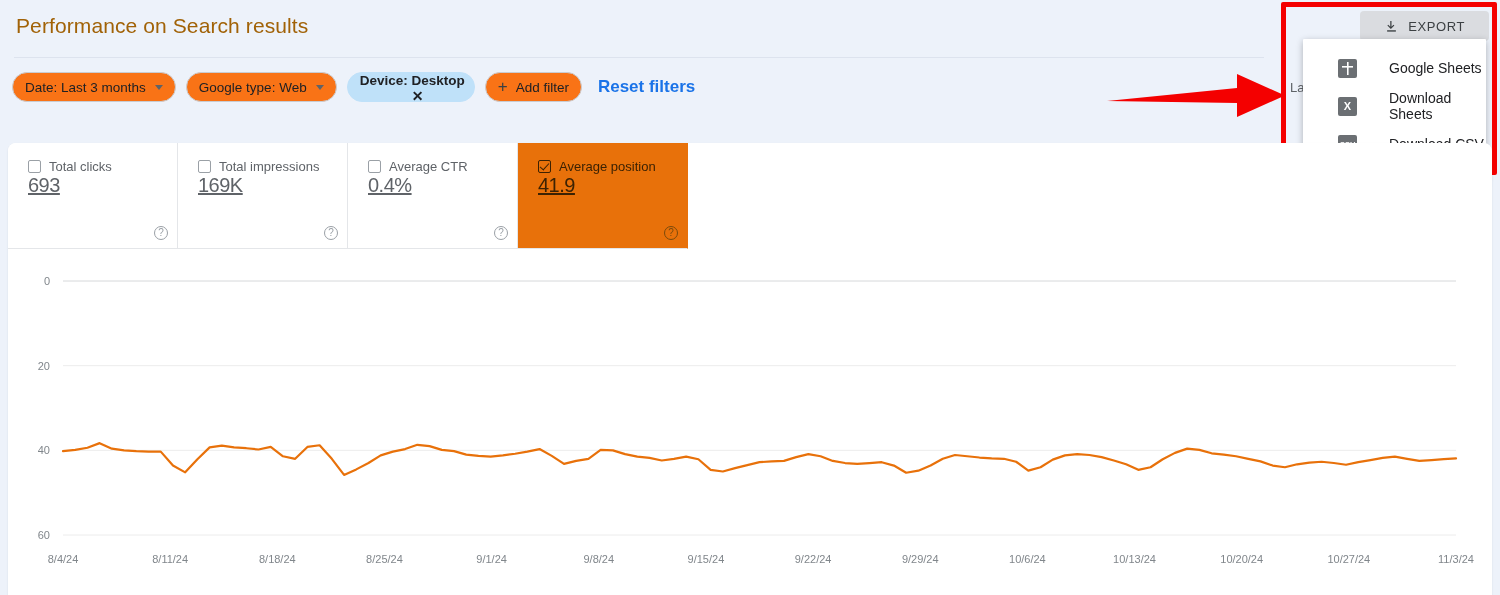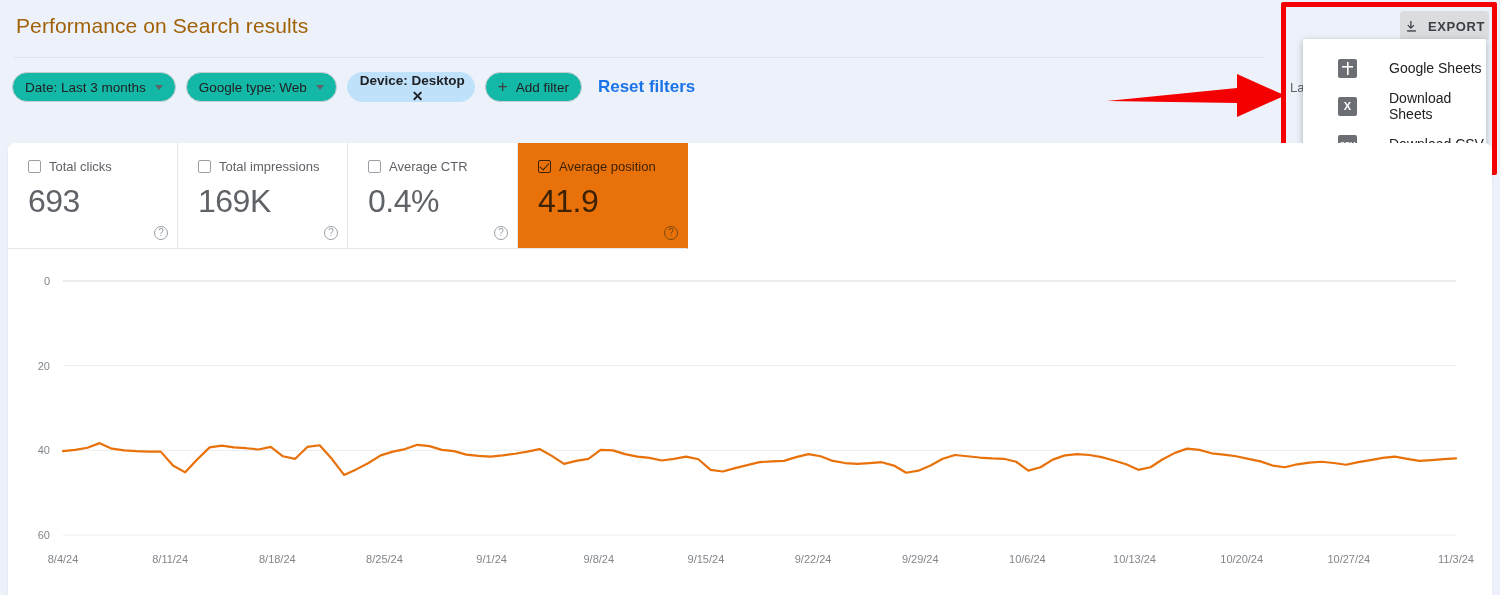--- a/index.html
+++ b/index.html
@@ -22,21 +22,21 @@
     background: #dde3ee;
   }
 
   
   .filter-bar {
     position: absolute; left: 12px; top: 72px;
     display: flex; align-items: center; gap: 10px;
   }
   .chip {
     height: 30px; border: 1px solid #c9ccd1; border-radius: 15px;
-    background: #14b8a6; display: flex; align-items: center;
+    background: #f97316; display: flex; align-items: center;
     padding: 0 12px; font-size: 13.5px; color: #202124; white-space: nowrap;
   }
   .chip .caret {
     margin-left: 9px; width: 0; height: 0;
     border-left: 4px solid transparent; border-right: 4px solid transparent;
     border-top: 5px solid #5f6368;
   }
   .chip.active {
     background: #bfe1f9; border-color: #bfe1f9; font-weight: 700;
     padding-right: 9px;
@@ -48,22 +48,22 @@
   .chip .plus { font-size: 17px; color: #3c4043; margin-right: 8px; font-weight: 300; }
   .reset-link {
     font-size: 17px; color: #1a73e8; font-weight: 700; margin-left: 6px;
     cursor: pointer;
   }
 
   
   .export-btn {
     position: absolute; right: 11px; top: 11px;
     height: 30px; background: #dadce0; border-radius: 4px;
-    display: flex; align-items: center; gap: 9px; padding: 0 4px;
-    font-size: 13px; font-weight: 700; color: #3c4043; letter-spacing: .6px;
+    display: flex; align-items: center; gap: 9px; padding: 0 24px;
+    font-size: 13px; font-weight: 400; color: #3c4043; letter-spacing: .6px;
   }
   .dl-icon { display: block; }
 
   .export-menu {
     position: absolute; left: 1303px; top: 39px;
     width: 183px; height: 145px; background: #fff;
     box-shadow: 0 2px 7px rgba(0,0,0,.28); border-radius: 1px;
     padding-top: 10px;
   }
   .menu-item {
@@ -120,22 +120,23 @@
   .metric.selected .cbx {
     border-color: #3c2203; position: relative; background: transparent;
   }
   .metric.selected .cbx::after {
     content: ""; position: absolute; left: 3px; top: -0.5px; width: 4px; height: 8px;
     border: solid #3c2203; border-width: 0 1.8px 1.8px 0; transform: rotate(42deg);
   }
   .m-label { font-size: 13px; color: #5f6368; white-space: nowrap; }
   .metric.selected .m-label { color: #3c2203; }
   .m-value {
-    margin-top: 9px; font-size: 32px; color: #5f6368; font-weight: 400;
+    font-size: 20px; color: #5f6368; font-weight: 400;
     letter-spacing: -.5px;
+    text-decoration: underline;
   }
   .metric.selected .m-value { color: #3c2203; }
   .m-help {
     position: absolute; right: 9px; bottom: 8px;
     width: 14px; height: 14px; border-radius: 50%; border: 1.2px solid #9aa0a6;
     color: #9aa0a6; font-size: 10px; line-height: 12px; text-align: center;
   }
   .metric.selected .m-help { border-color: #7a4a0c; color: #7a4a0c; }
 
   

